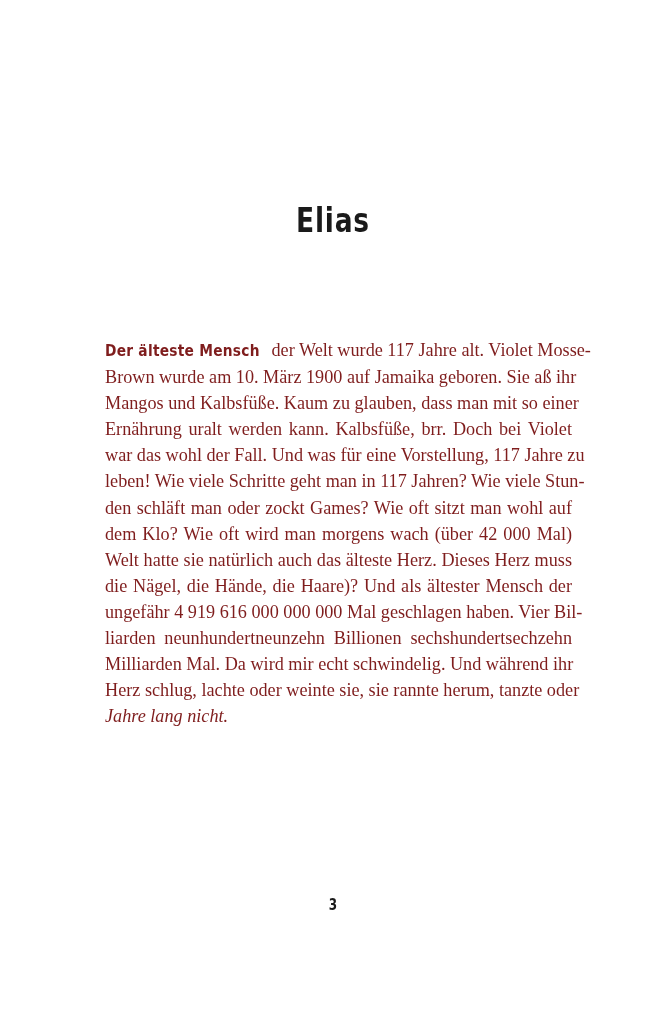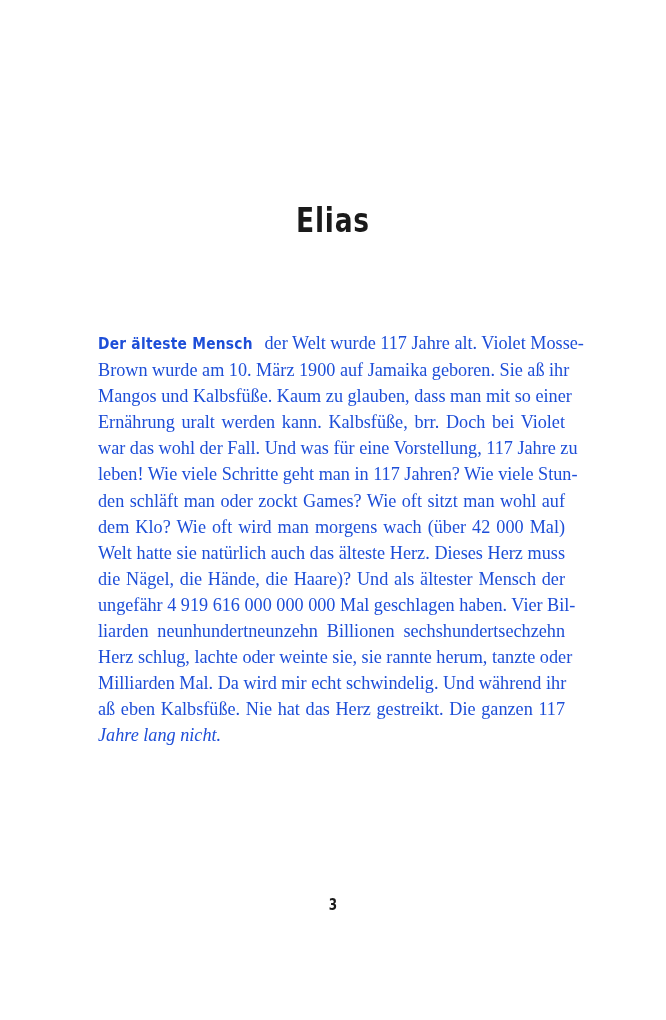--- a/index.html
+++ b/index.html
@@ -32,22 +32,22 @@
     .body-text {
       position: absolute;
       top: 322px;
       left: 90px;
       width: 467px;
       font-family: "Liberation Serif", "DejaVu Serif", serif;
       font-size: 18.2px;
       line-height: 26.1px;
       text-align: justify;
       hyphens: manual;
-      margin: 8px;
-      color: #1d4ed8;
+      margin: 15px;
+      color: #7f1d1d;
     }
     .lead-in {
       font-family: "DejaVu Sans", sans-serif;
       font-weight: bold;
       font-size: 16px;
       letter-spacing: 0.3px;
       display: inline-block;
       transform: scaleX(0.86);
       transform-origin: left;
       margin-right: -18px;
@@ -87,19 +87,18 @@
   <span class="line">Mangos und Kalbsfüße. Kaum zu glauben, dass man mit so einer</span>
   <span class="line">Ernährung uralt werden kann. Kalbsfüße, brr. Doch bei Violet</span>
   <span class="line">war das wohl der Fall. Und was für eine Vorstellung, 117 Jahre zu</span>
   <span class="line">leben! Wie viele Schritte geht man in 117 Jahren? Wie viele Stun-</span>
   <span class="line">den schläft man oder zockt Games? Wie oft sitzt man wohl auf</span>
   <span class="line">dem Klo? Wie oft wird man morgens wach (über 42 000 Mal)</span>
   <span class="line">Welt hatte sie natürlich auch das älteste Herz. Dieses Herz muss</span>
   <span class="line">die Nägel, die Hände, die Haare)? Und als ältester Mensch der</span>
   <span class="line">ungefähr 4 919 616 000 000 000 Mal geschlagen haben. Vier Bil-</span>
   <span class="line">liarden neunhundertneunzehn Billionen sechshundertsechzehn</span>
+  <span class="line">Milliarden Mal. Da wird mir echt schwindelig. Und während ihr</span>
   <span class="line">Herz schlug, lachte oder weinte sie, sie rannte herum, tanzte oder</span>
-  <span class="line">Milliarden Mal. Da wird mir echt schwindelig. Und während ihr</span>
-  <span class="line">aß eben Kalbsfüße. Nie hat das Herz gestreikt. Die ganzen 117</span>
   <span class="line last">Jahre lang nicht.</span>
 </div>
 
 <div class="page-number">3</div>
 
 </body></html>

